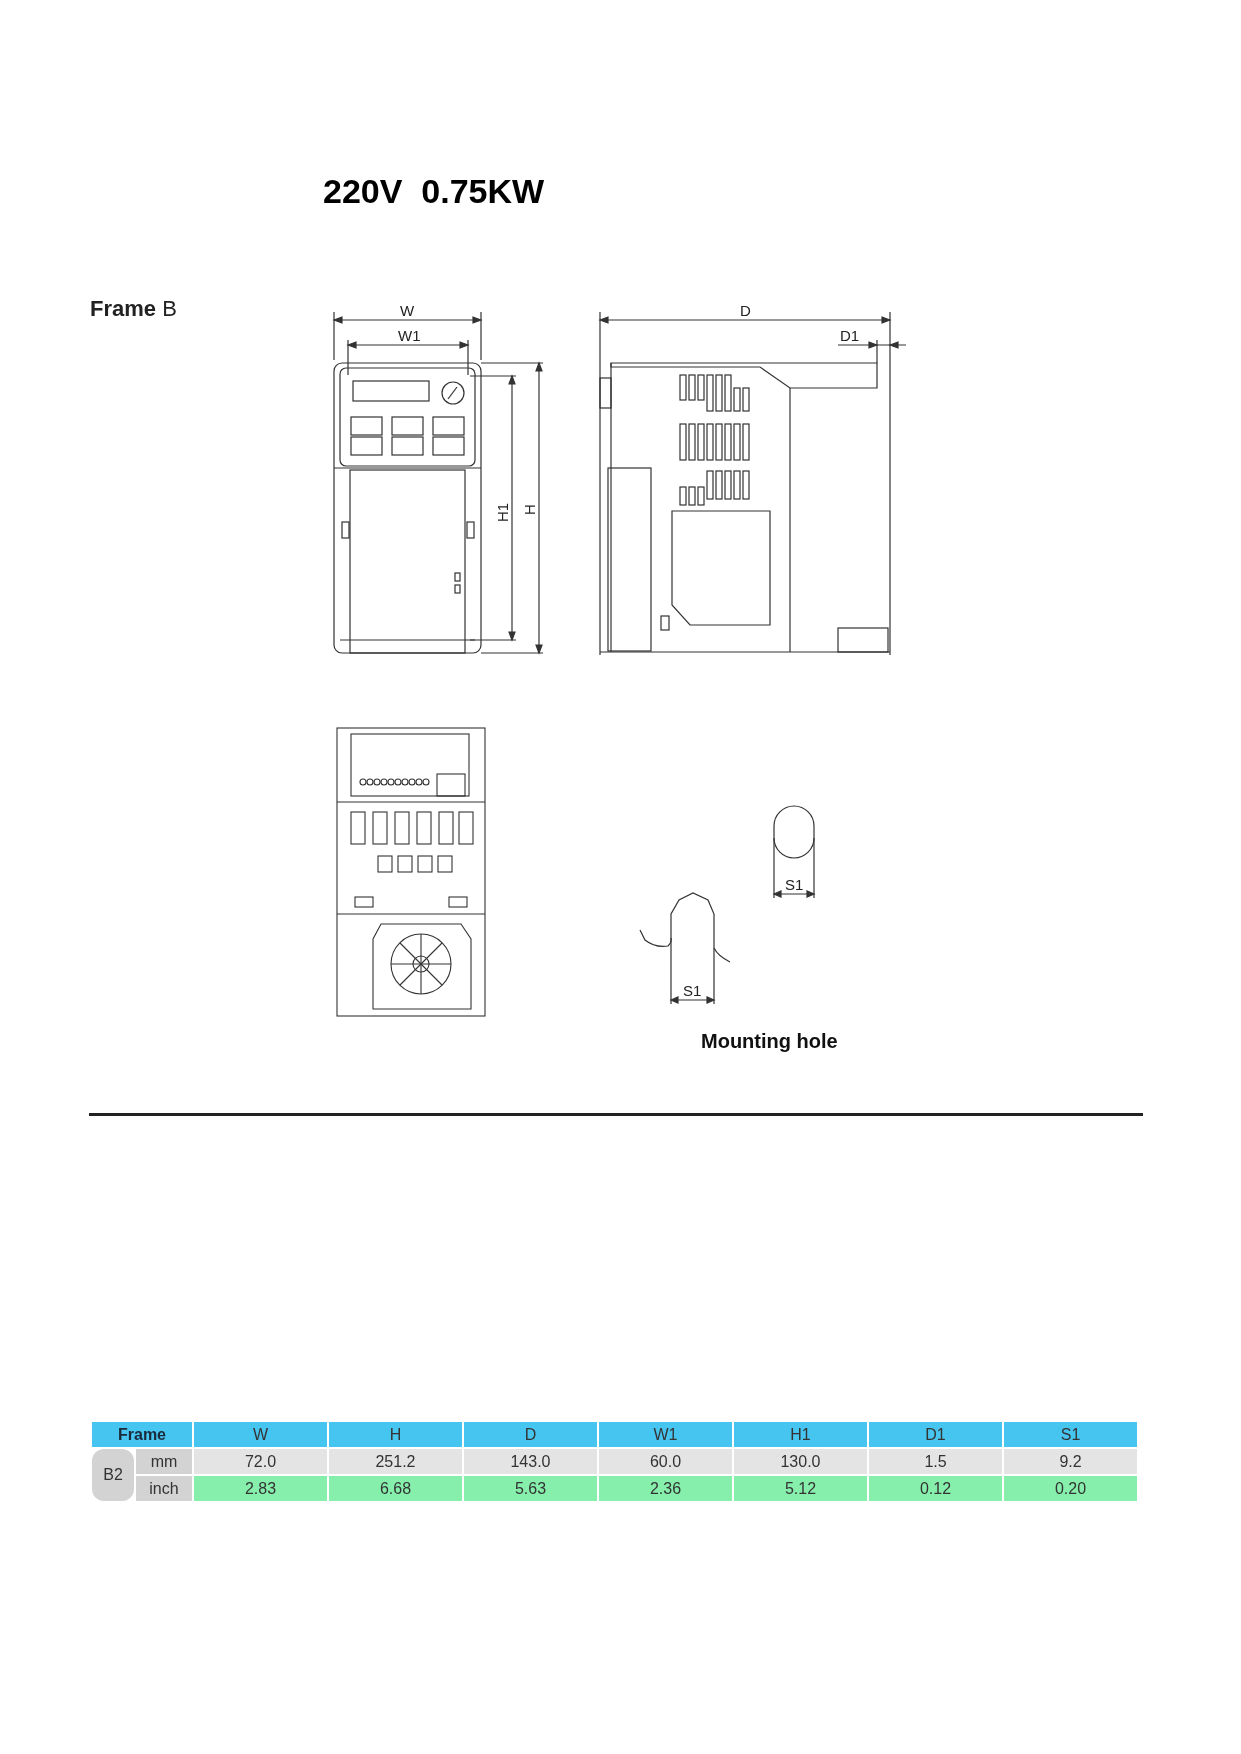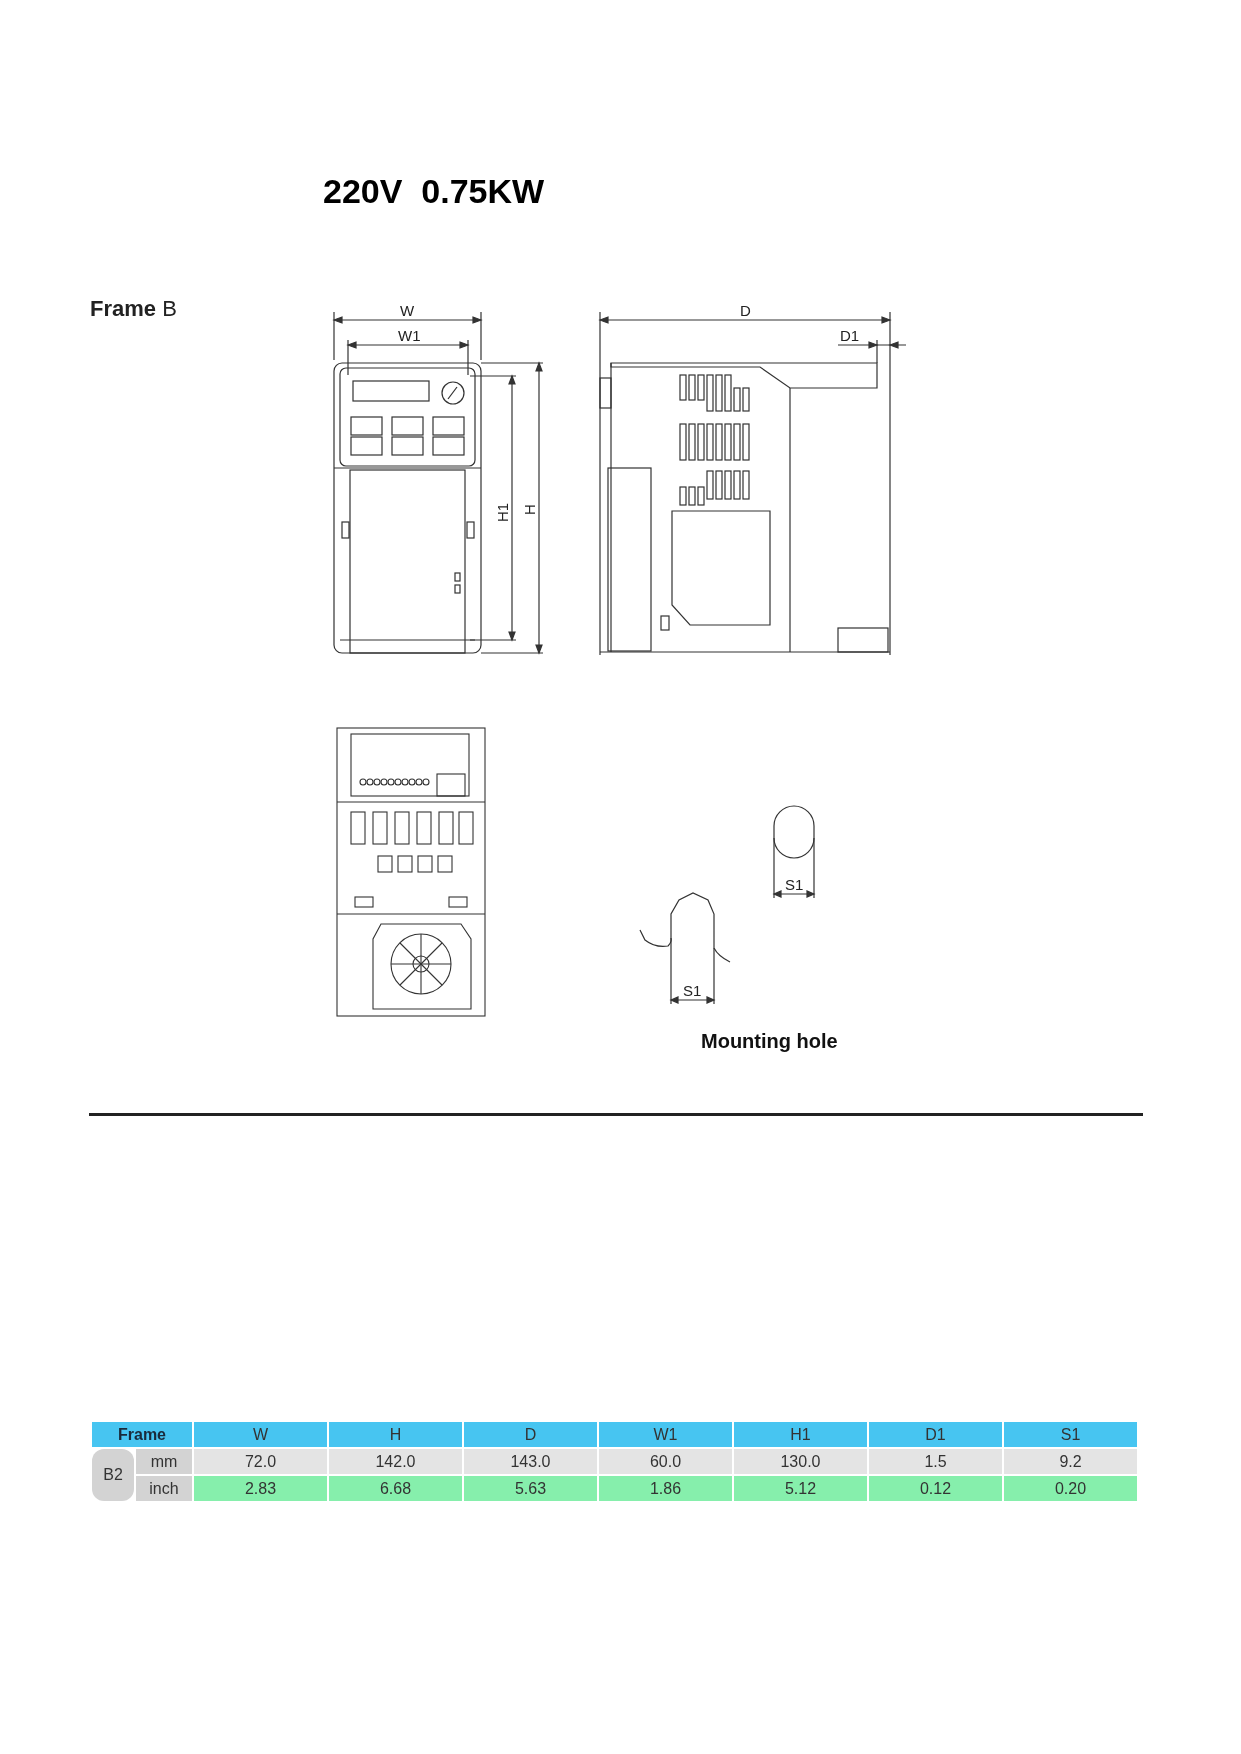--- a/index.html
+++ b/index.html
@@ -212,31 +212,31 @@
     <th>D</th>
     <th>W1</th>
     <th>H1</th>
     <th>D1</th>
     <th>S1</th>
   </tr>
   <tr class="row-mm">
     <td class="frame-code" rowspan="2">B2</td>
     <td class="unit">mm</td>
     <td>72.0</td>
-    <td>142.0</td>
+    <td>251.2</td>
     <td>143.0</td>
     <td>60.0</td>
     <td>130.0</td>
     <td>1.5</td>
     <td>9.2</td>
   </tr>
   <tr class="row-inch">
     <td class="unit">inch</td>
     <td>2.83</td>
     <td>6.68</td>
     <td>5.63</td>
-    <td>1.86</td>
+    <td>2.36</td>
     <td>5.12</td>
     <td>0.12</td>
     <td>0.20</td>
   </tr>
 </tbody>
   </table>
 
 </body></html>

